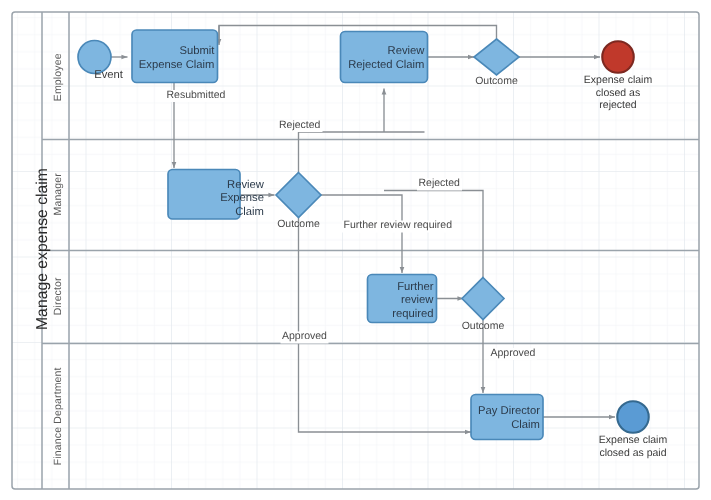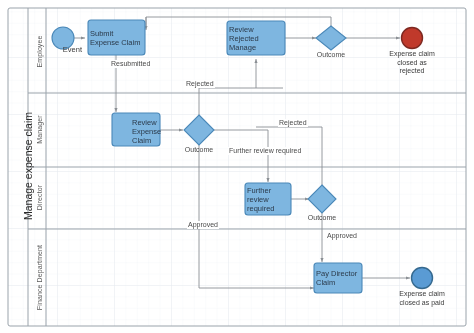--- a/index.html
+++ b/index.html
@@ -18,21 +18,21 @@
   #diagram-svg {
     position: absolute;
     left: 0;
     top: 0;
   }
   .node-label {
     position: absolute;
     display: flex;
     align-items: center;
     justify-content: center;
-    text-align: left;
+    text-align: right;
     color: #2b3a4a;
     font-size: 7.5px;
     line-height: 9px;
     pointer-events: none;
   }
   .edge-label {
     position: absolute;
     color: #4a4a4a;
     font-size: 7px;
     line-height: 8px;
@@ -179,21 +179,21 @@
 
   <div class="lane-title" style="left:11px; top:48px; width:56px;">Employee</div>
   <div class="lane-title" style="left:9px; top:126px; width:60px;">Manager</div>
   <div class="lane-title" style="left:11px; top:194px; width:56px;">Director</div>
   <div class="lane-title" style="left:-5px; top:274px; width:88px;">Finance Department</div>
 
   <div class="event-label" style="left:44px; top:46px; width:38px;">Event</div>
 
   <div class="node-label" style="left:90px; top:22px; width:53px; height:31px;">Submit Expense Claim</div>
 
-  <div class="node-label" style="left:229px; top:23px; width:54px; height:30px;">Review Rejected Manage</div>
+  <div class="node-label" style="left:229px; top:23px; width:54px; height:30px;">Review Rejected Claim</div>
 
   <div class="gateway-label" style="left:313px; top:51px; width:36px;">Outcome</div>
 
   <div class="end-label" style="left:384px; top:50px;">Expense claim closed as rejected</div>
 
   <div class="node-label" style="left:132px; top:115px; width:44px; height:32px;">Review Expense Claim</div>
 
   <div class="gateway-label" style="left:181px; top:146px; width:36px;">Outcome</div>
 
   <div class="node-label" style="left:247px; top:185px; width:42px; height:28px;">Further review required</div>

